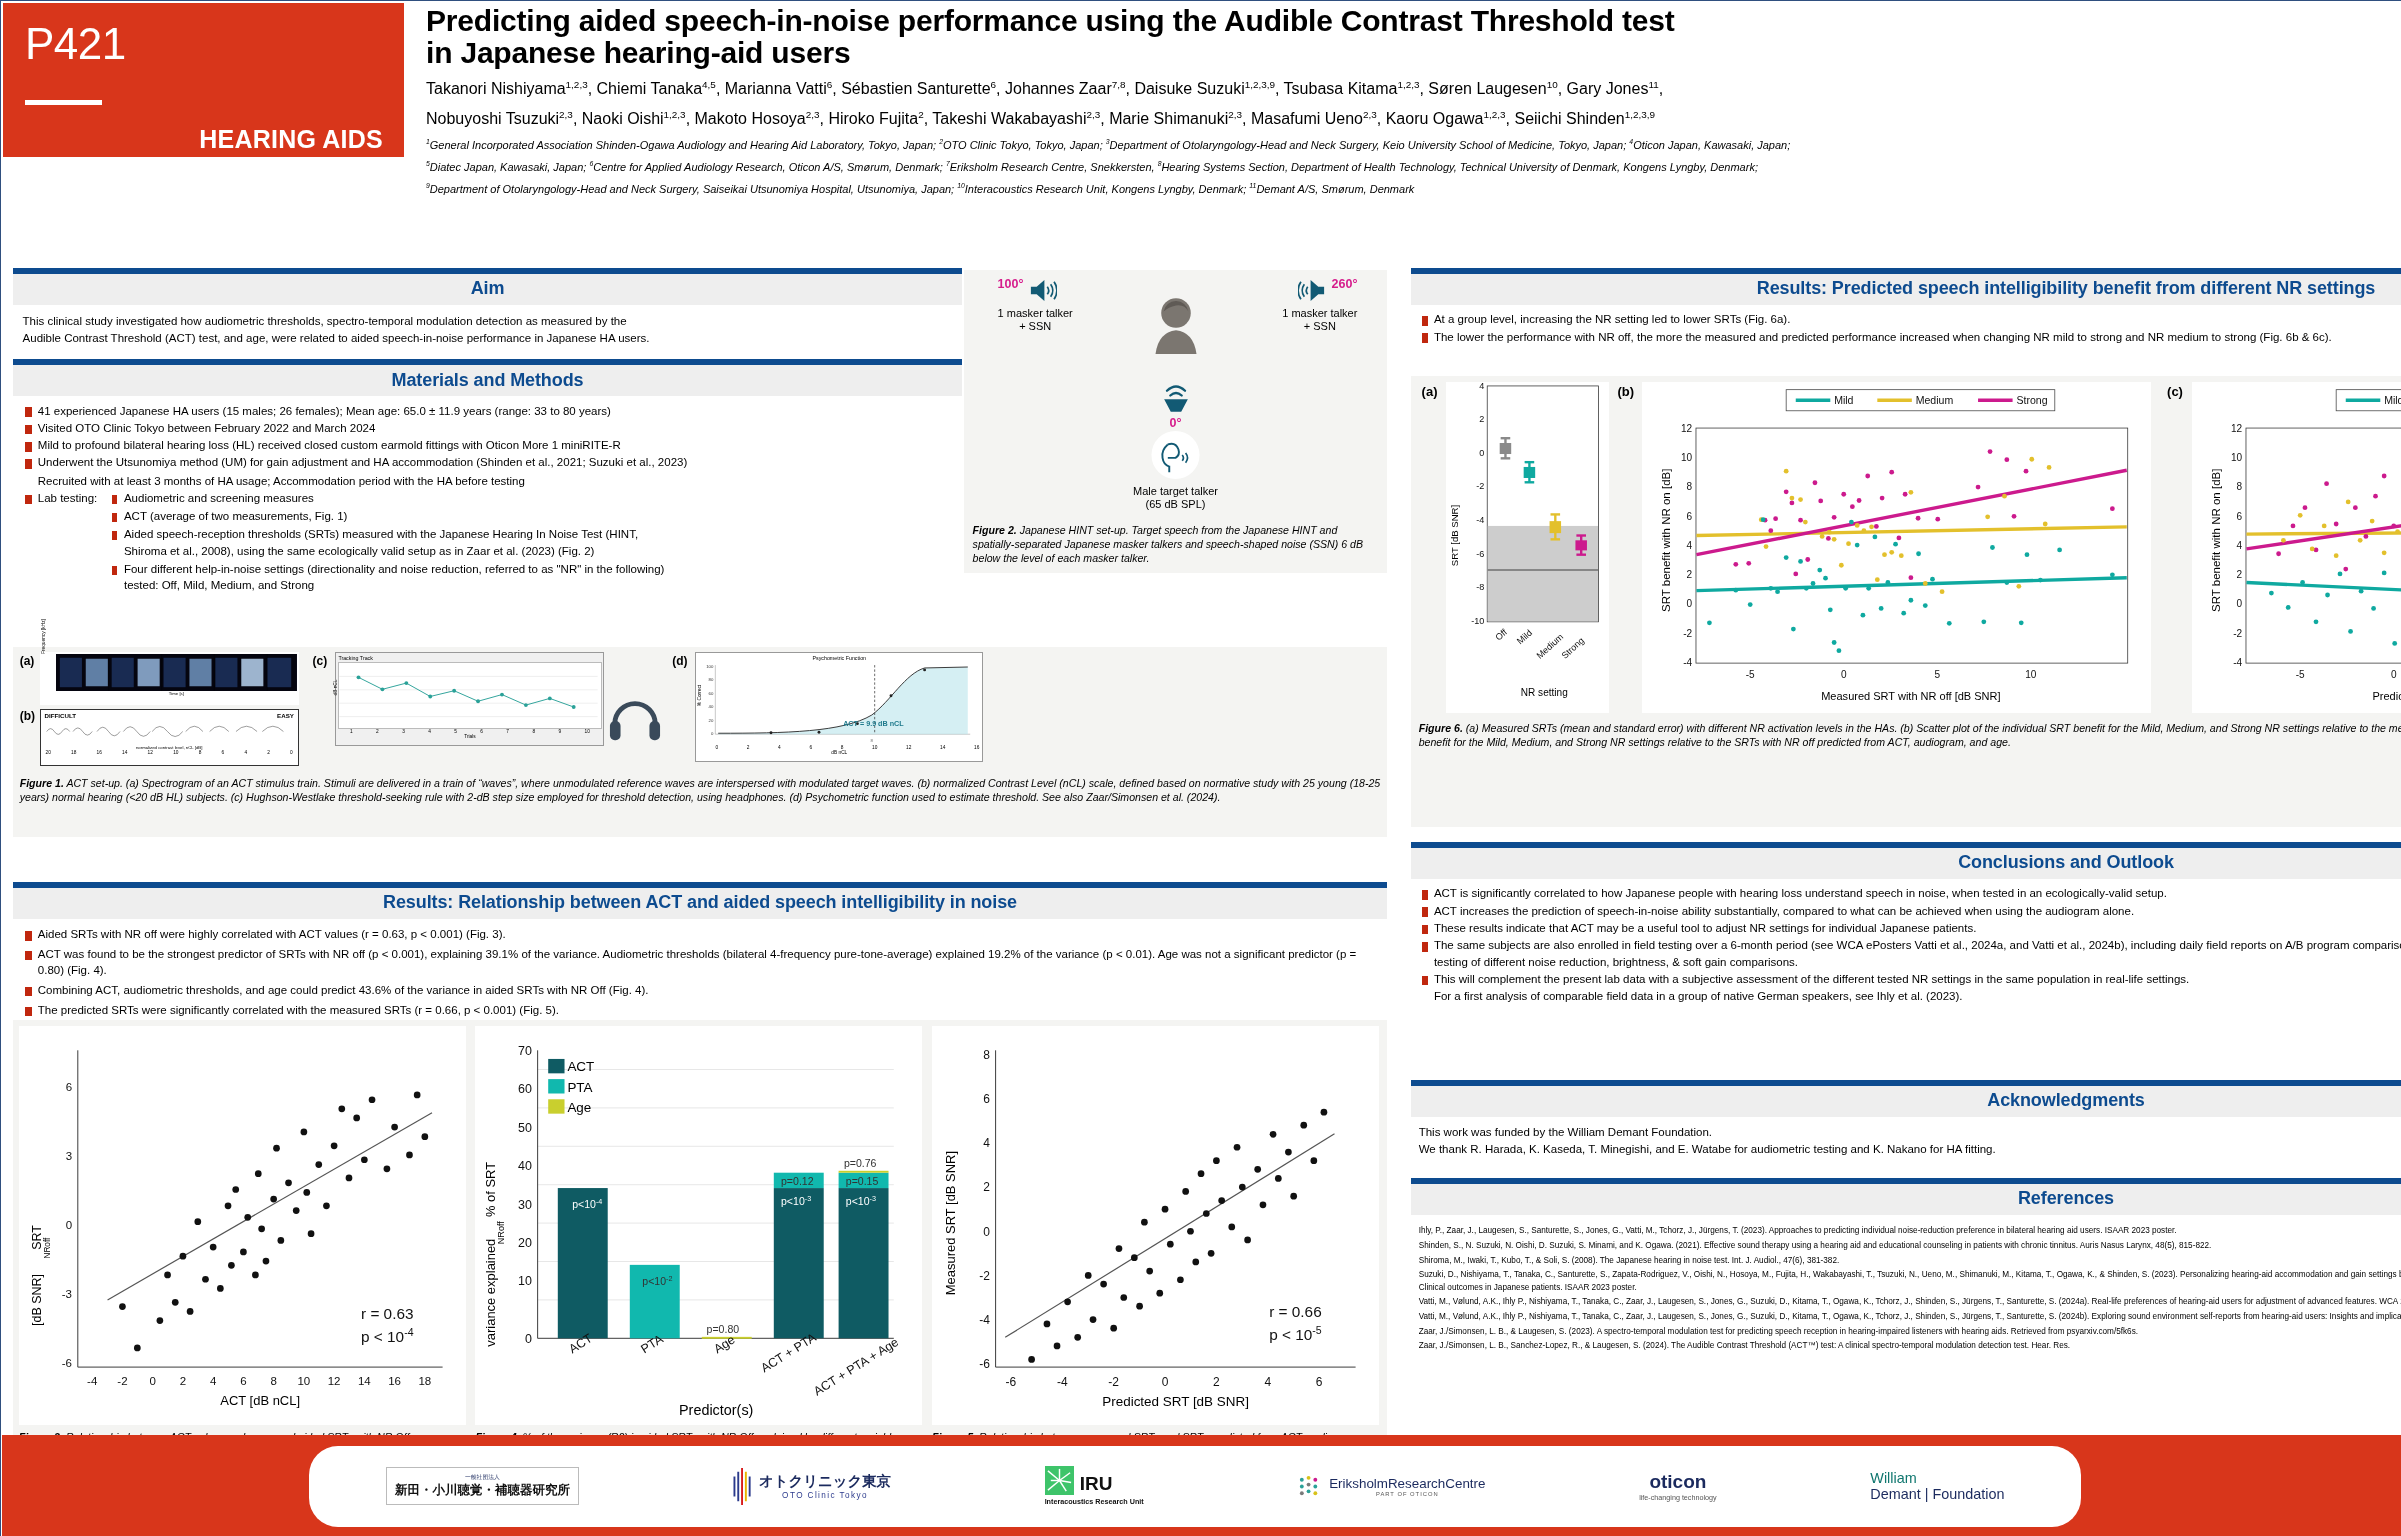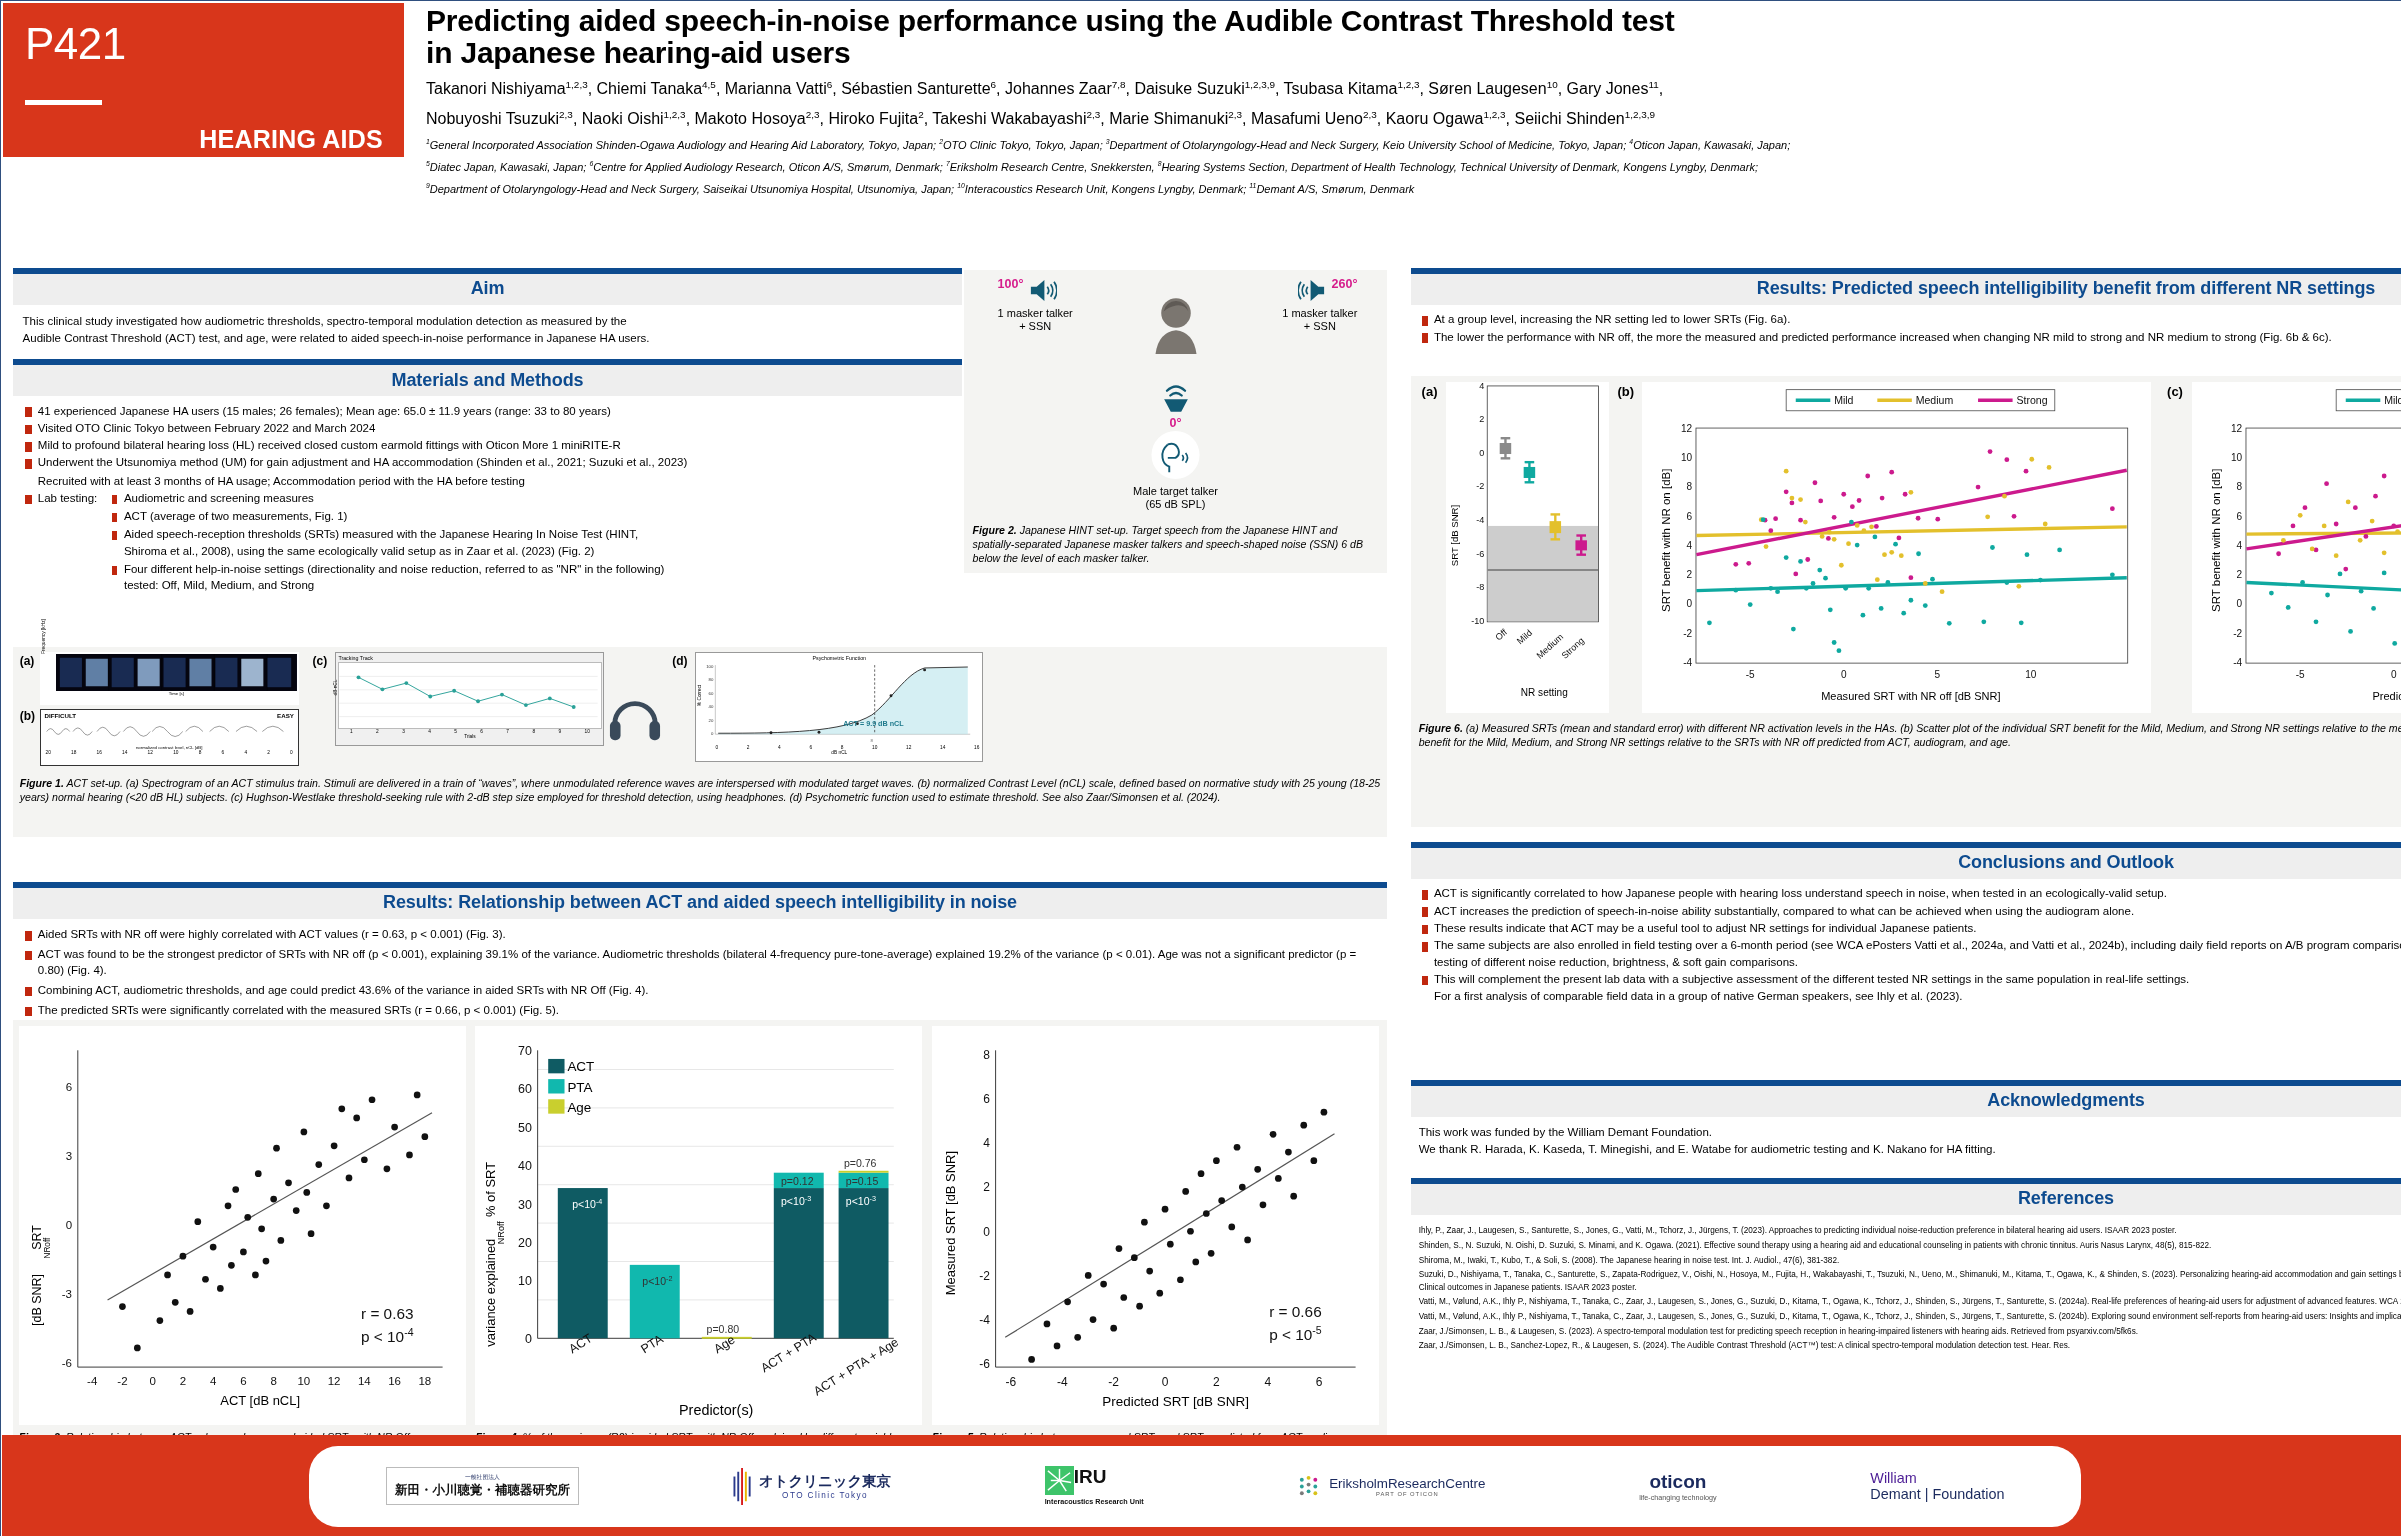--- a/index.html
+++ b/index.html
@@ -1071,21 +1071,21 @@
             <line x1="37" y1="20" x2="37" y2="62" stroke="#2b3a8c"></line>
           </g>
         </svg>
         <div>
           <div style="font-size:14.4px; font-weight:bold; color:#1b2a5e;">オトクリニック東京</div>
           <div style="font-size:8.2px; letter-spacing:1.4px; color:#2b3a8c;">OTO Clinic Tokyo</div>
         </div>
       </div>
 
       <div class="flogo">
-        <div style="display:flex; align-items:flex-start; gap:0;">
+        <div style="display:flex; align-items:flex-end; gap:6px;">
           <svg width="29" height="29" viewBox="0 0 60 60">
             <rect width="60" height="60" fill="#3ec46a"></rect>
             <g stroke="#fff" stroke-width="3">
               <line x1="30" y1="30" x2="6" y2="10"></line>
                 <line x1="30" y1="30" x2="12" y2="30"></line>
               <line x1="30" y1="30" x2="6" y2="50"></line>
                 <line x1="30" y1="30" x2="30" y2="6"></line>
               <line x1="30" y1="30" x2="52" y2="14"></line>
                 <line x1="30" y1="30" x2="54" y2="34"></line>
               <line x1="30" y1="30" x2="44" y2="52"></line>
@@ -1117,21 +1117,21 @@
           </div>
         </div>
       </div>
 
       <div class="flogo">
         <div style="font-size:19px; color:#1b2a5e; font-weight:bold;">oticon</div>
         <div style="font-size:7.2px; color:#555;">life-changing technology</div>
       </div>
 
       <div class="flogo" style="text-align:left;">
-        <div style="font-size:14.4px; color:#4c1d95;">William</div>
+        <div style="font-size:14.4px; color:#0f766e;">William</div>
         <div style="font-size:14.4px; color:#1b2a5e;">Demant | Foundation</div>
       </div>
     </div>
 
   </div>
 
 </div>
 
 
 </body></html>

